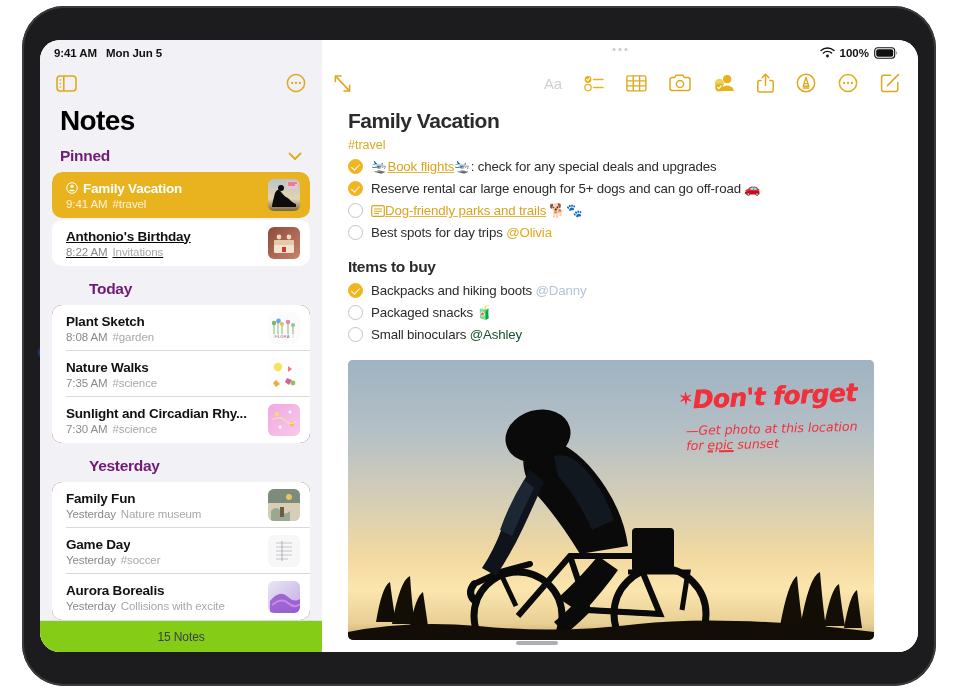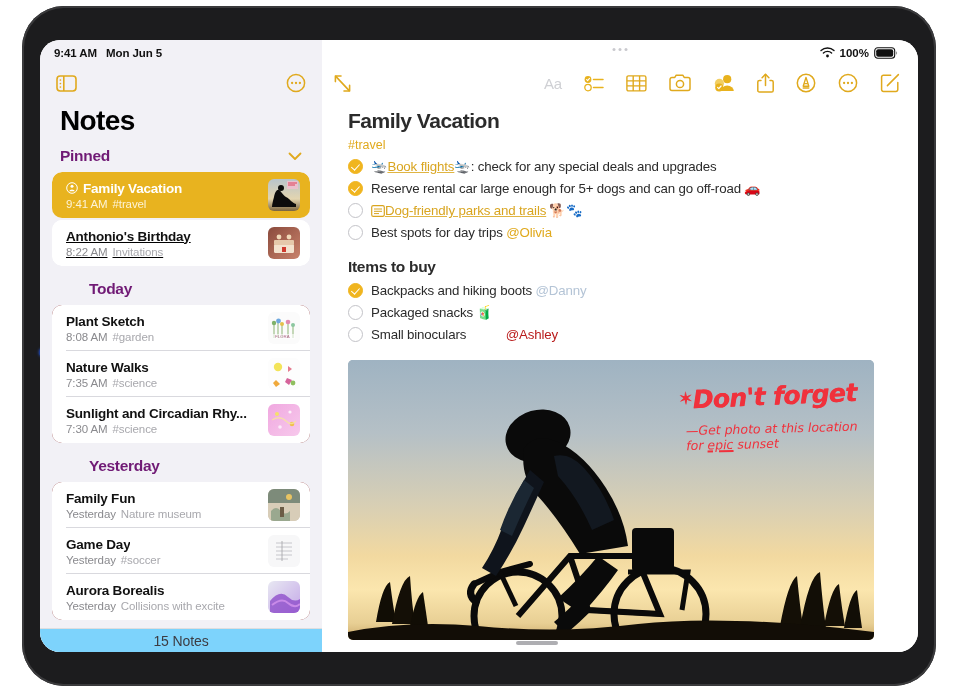--- a/index.html
+++ b/index.html
@@ -172,27 +172,27 @@
     width: 32px; height: 32px;
     border-radius: 6px;
     flex-shrink: 0;
     margin-left: 8px;
     overflow: hidden;
     position: relative;
     background: #e8e8ea;
   }
 
   .sidebar-footer {
-    height: 24px;
+    height: 32px;
     display: flex;
     align-items: center;
     justify-content: center;
-    font-size: 14px;
+    font-size: 12px;
     color: #3c3c43;
-    background: #7dd3fc;
+    background: #84cc16;
     border-top: 1px solid #dededf;
     letter-spacing: -0.1px;
   }
 
   
   .main {
     flex: 1;
     height: 100%;
     background: #ffffff;
     position: relative;
@@ -298,21 +298,21 @@
   }
 
   .link-text {
     color: #d9a520;
     text-decoration: underline;
     text-decoration-color: #e0b543;
     cursor: pointer;
   }
   .mention { cursor: pointer; }
   .mention.gray { color: #b4c4d6; }
-  .mention.blue { color: #b91c1c; margin-left: 36px; }
+  .mention.blue { color: #14532d; }
 
   .subheading {
     font-size: 15.5px;
     font-weight: bold;
     color: #2b2b2b;
     margin: 14px 0 4px 0;
     letter-spacing: -0.3px;
   }
 
   

